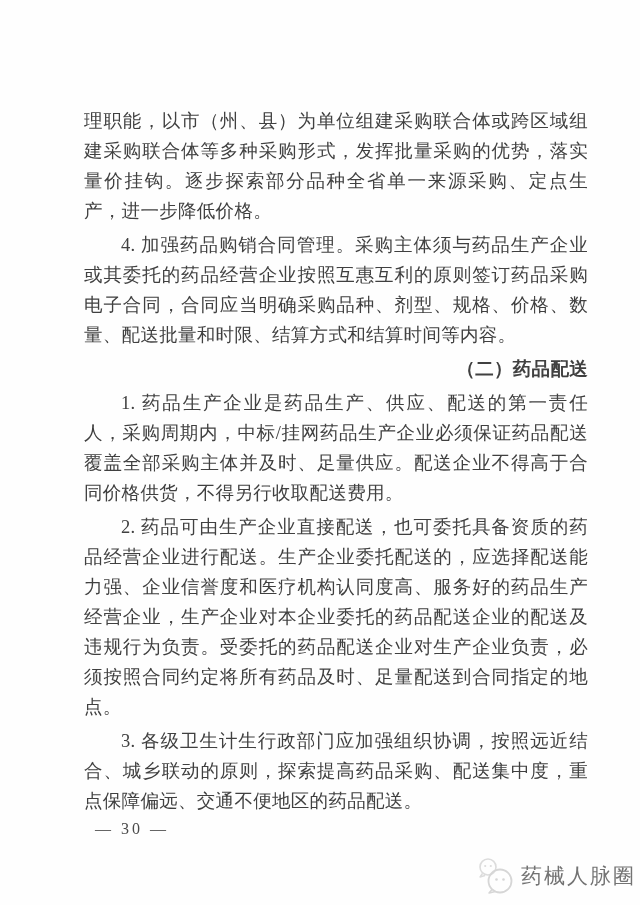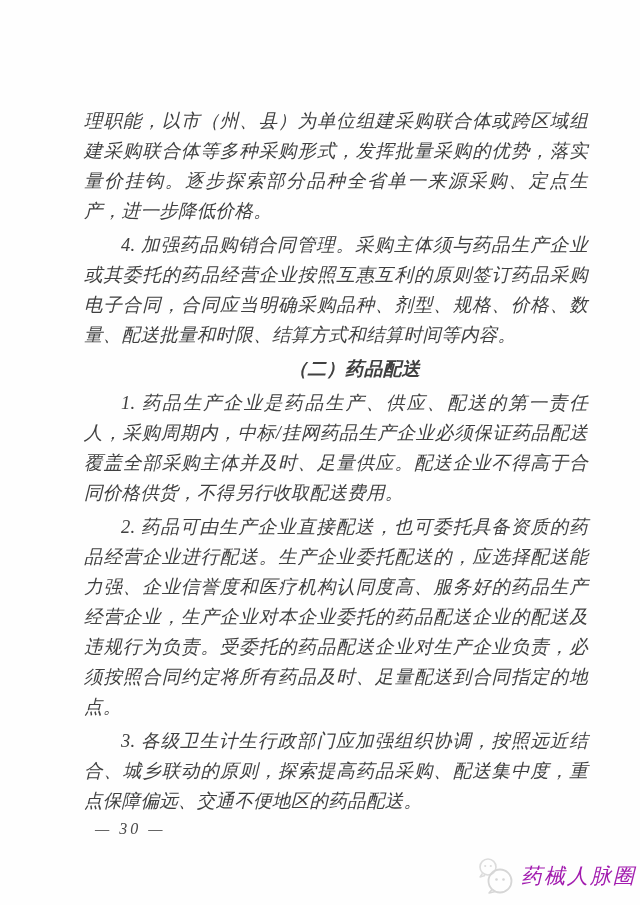--- a/index.html
+++ b/index.html
@@ -7,21 +7,20 @@
     padding: 0;
     background: #ffffff;
   }
   .page {
     position: relative;
     width: 640px;
     height: 905px;
     background: #fefefe;
     overflow: hidden;
     font-family: "Liberation Serif", "DejaVu Serif", serif;
-    font-style: italic;
   }
   .doc-body {
     position: absolute;
     left: 84px;
     top: 106px;
     width: 504px;
   }
   .doc-body p {
     margin: 0 0 4px 0;
     font-size: 18.5px;
@@ -29,38 +28,38 @@
     color: #404040;
     text-align: justify;
     text-indent: 2em;
     letter-spacing: 0.3px;
   }
   .doc-body p.continuation {
     text-indent: 0;
   }
   .doc-body p.section-heading {
     font-weight: bold;
-    text-align: center;
+    text-align: right;
   }
   .page-number {
     position: absolute;
     left: 95px;
     top: 820px;
     font-size: 16px;
     color: #4a4a4a;
     letter-spacing: 3px;
   }
   .watermark {
     position: absolute;
     left: 476px;
     top: 856px;
     display: flex;
     align-items: center;
     gap: 5px;
-    color: #a21caf;
+    color: #737373;
     user-select: none;
   }
   .watermark .wm-text {
     font-size: 21px;
     letter-spacing: 2px;
     white-space: nowrap;
   }
   .watermark svg {
     display: block;
   }

